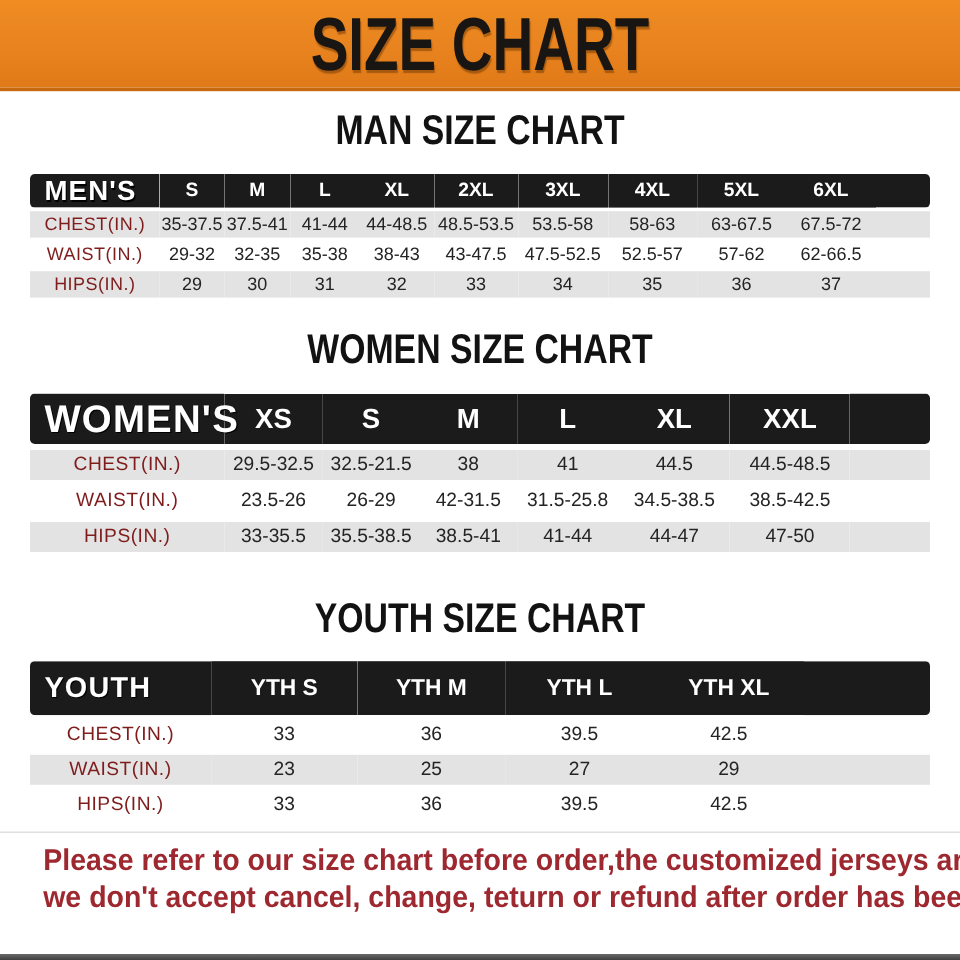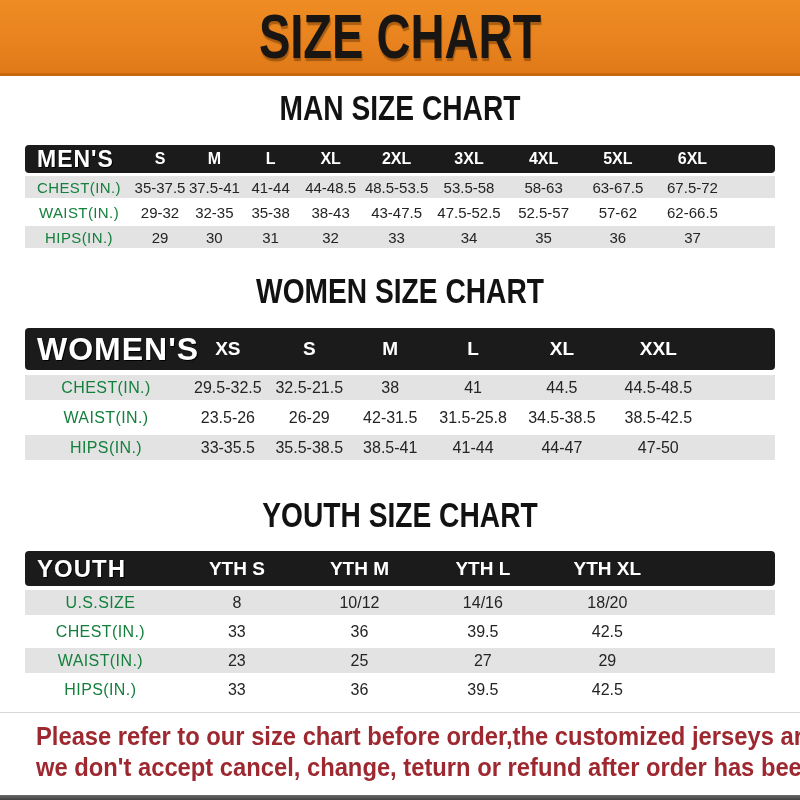--- a/index.html
+++ b/index.html
@@ -73,33 +73,33 @@
     border-top-left-radius: 4px;
     border-bottom-left-radius: 4px;
     white-space: nowrap;
   }
   thead th.bar-end {
     border-top-right-radius: 4px;
     border-bottom-right-radius: 4px;
   }
   .s-man   thead th { height: 28px; font-size: 16px; }
   .s-man   thead th.bar-label { font-size: 23px; margin-top: 14px; }
-  .s-women thead th { height: 42px; font-size: 19px; }
+  .s-women thead th { height: 42px; font-size: 23px; }
   .s-women thead th.bar-label { font-size: 32px; margin-top: 11px; }
-  .s-youth thead th { height: 35px; font-size: 19px; }
+  .s-youth thead th { height: 45px; font-size: 19px; }
   .s-youth thead th.bar-label { font-size: 24px; }
 
   
   tbody td {
     text-align: center;
     vertical-align: middle;
     color: #242424;
     font-size: 15px;
   }
-  tbody td.row-label { letter-spacing: 0.4px; color: #15803d; }
+  tbody td.row-label { letter-spacing: 0.4px; color: #7f1d1d; }
   .s-man   tbody td { height: 22px; }
   .s-women tbody td { height: 25px; font-size: 16px; }
   .s-youth tbody td { height: 25px; font-size: 16px; }
   tbody tr.stripe td { background: #e3e3e3; }
 
   
   .note {
     margin-top: 6px;
     border-top: 1px solid #d8d8d8;
     padding: 8px 20px 0 36px;
@@ -276,28 +276,20 @@
           <tr>
             <th class="bar-label">YOUTH</th>
             <th>YTH S</th>
             <th>YTH M</th>
             <th>YTH L</th>
             <th>YTH XL</th>
             <th class="bar-end"></th>
           </tr>
         </thead>
         <tbody>
-          <tr class="stripe">
-            <td class="row-label">U.S.SIZE</td>
-            <td>8</td>
-            <td>10/12</td>
-            <td>14/16</td>
-            <td>18/20</td>
-            <td></td>
-          </tr>
           <tr>
             <td class="row-label">CHEST(IN.)</td>
             <td>33</td>
             <td>36</td>
             <td>39.5</td>
             <td>42.5</td>
             <td></td>
           </tr>
           <tr class="stripe">
             <td class="row-label">WAIST(IN.)</td>

